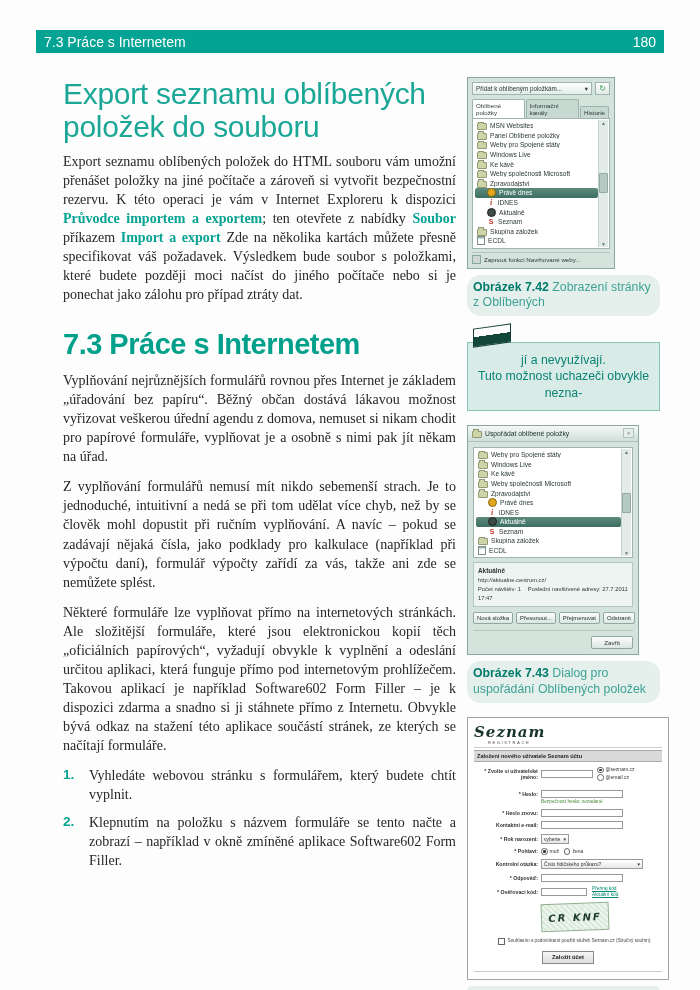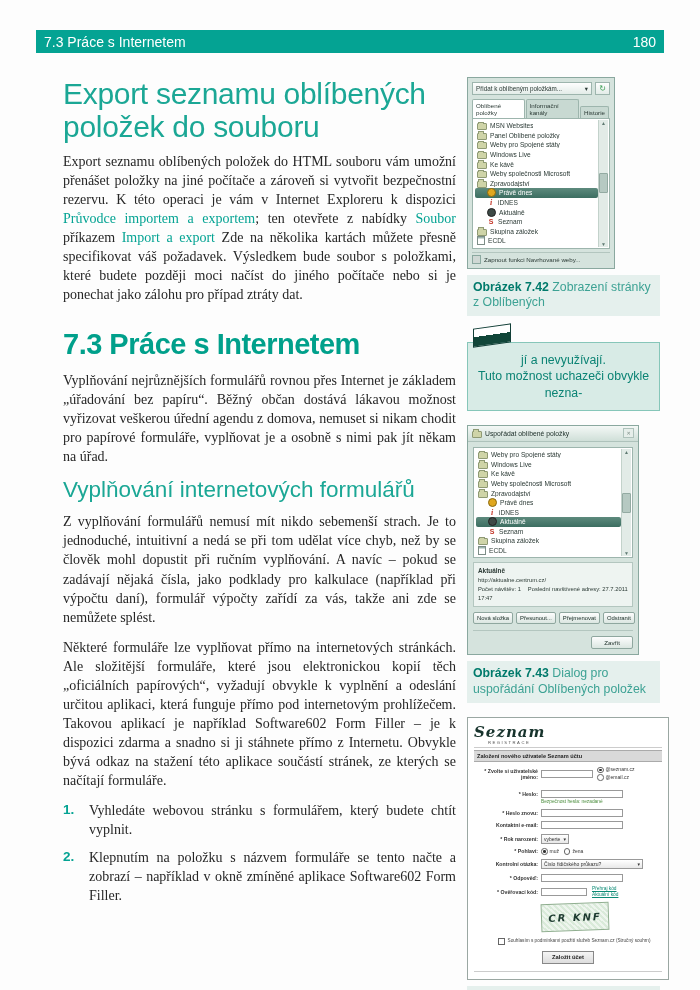--- a/index.html
+++ b/index.html
@@ -12,28 +12,28 @@
   .col-figs{width:193px;flex:none;font-family:"Liberation Sans",sans-serif;}
 
   
   .tip{font-family:"Liberation Sans",sans-serif;font-size:12.3px;line-height:1.35;color:#04a393;margin:0 0 14px;}
   .tip b{font-weight:bold;}
   .h-light{font-family:"Liberation Sans",sans-serif;font-weight:normal;color:#1ba795;margin:0 0 9px;}
   .h-export{font-size:30px;line-height:1.1;letter-spacing:-0.3px;}
   .h-forms{font-size:22.5px;margin-top:6px;}
   .h-big{font-family:"Liberation Sans",sans-serif;font-weight:bold;color:#00a08b;font-size:29px;margin:24px 0 10px;letter-spacing:-0.5px;}
   p.body{font-size:14px;line-height:1.36;text-align:justify;margin:0 0 11px;}
-  .acc{color:#04a393;font-weight:normal;margin-top:32px;}
+  .acc{color:#04a393;font-weight:bold;margin-top:32px;}
   ol.steps{list-style:none;margin:2px 0 12px;padding:0;counter-reset:step;}
   ol.steps li{position:relative;padding-left:26px;margin-bottom:9px;font-size:14px;line-height:1.36;text-align:justify;}
   ol.steps li::before{counter-increment:step;content:counter(step) ".";position:absolute;left:0;top:0;
         color:#04a393;font-weight:bold;font-family:"Liberation Sans",sans-serif;font-size:13.5px;}
 
   
-  .cap{background:#e5f0ed;padding:5px 6px;margin:6px 0 0;font-size:12.3px;line-height:1.28;}
+  .cap{background:#e5f0ed;padding:5px 6px;margin:6px 0 0;font-size:12.3px;line-height:1.28;border-radius:14px;}
   .cap b{color:#007a6b;}
   .cap span{color:#3da294;}
 
   
   .callout{position:relative;margin-top:26px;margin-bottom:14px;background:#d8ebe6;border:1.5px solid #86c6b9;
         color:#0b8374;font-size:12.3px;line-height:1.32;text-align:center;padding:9px 6px;}
   .flag{position:absolute;top:-17px;left:5px;width:36px;height:17px;transform:skewY(-8deg);
         border:1px solid #123f37;background:linear-gradient(#ffffff 0 45%,#114639 45% 100%);}
 
   
@@ -133,21 +133,20 @@
 
 
       <h2 class="h-light h-export">Export seznamu oblíbených položek do souboru</h2>
 
       <p class="body"><span>Export seznamu oblíbených položek do HTML souboru vám umožní přenášet položky na jiné počítače a zároveň si vytvořit bezpečnostní rezervu. K této operaci je vám v Internet Exploreru k dispozici </span><b class="acc">Průvodce importem a exportem</b><span>; ten otevřete z nabídky </span><b class="acc">Soubor</b><span> příkazem </span><b class="acc">Import a export</b><span> Zde na několika kartách můžete přesně specifikovat váš požadavek. Výsledkem bude soubor s položkami, které budete později moci načíst do jiného počítače nebo si je ponechat jako zálohu pro případ ztráty dat.</span></p>
 
       <h1 class="h-big">7.3 Práce s Internetem</h1>
 
       <p class="body">Vyplňování nejrůznějších formulářů rovnou přes Internet je základem „úřadování bez papíru“. Běžný občan dostává lákavou možnost vyřizovat veškerou úřední agendu z domova, nemuset si nikam chodit pro papírové formuláře, vyplňovat je a osobně s nimi pak jít někam na úřad.</p>
 
-      <h2 class="h-light h-forms">Vyplňování internetových formulářů</h2>
 
       <p class="body">Z vyplňování formulářů nemusí mít nikdo sebemenší strach. Je to jednoduché, intuitivní a nedá se při tom udělat více chyb, než by se člověk mohl dopustit při ručním vyplňování. A navíc – pokud se zadávají nějaká čísla, jako podklady pro kalkulace (například při výpočtu daní), formulář výpočty zařídí za vás, takže ani zde se nemůžete splést.</p>
       <p class="body">Některé formuláře lze vyplňovat přímo na internetových stránkách. Ale složitější formuláře, které jsou elektronickou kopií těch „oficiálních papírových“, vyžadují obvykle k vyplnění a odeslání určitou aplikaci, která funguje přímo pod internetovým prohlížečem. Takovou aplikací je například Software602 Form Filler – je k dispozici zdarma a snadno si ji stáhnete přímo z Internetu. Obvykle bývá odkaz na stažení této aplikace součástí stránek, ze kterých se načítají formuláře.</p>
 
       <ol class="steps">
         <li>Vyhledáte webovou stránku s formulářem, který budete chtít vyplnit.</li>
         <li>Klepnutím na položku s názvem formuláře se tento načte a zobrazí – například v okně zmíněné aplikace Software602 Form Filler.</li>
 
       </ol>
 

